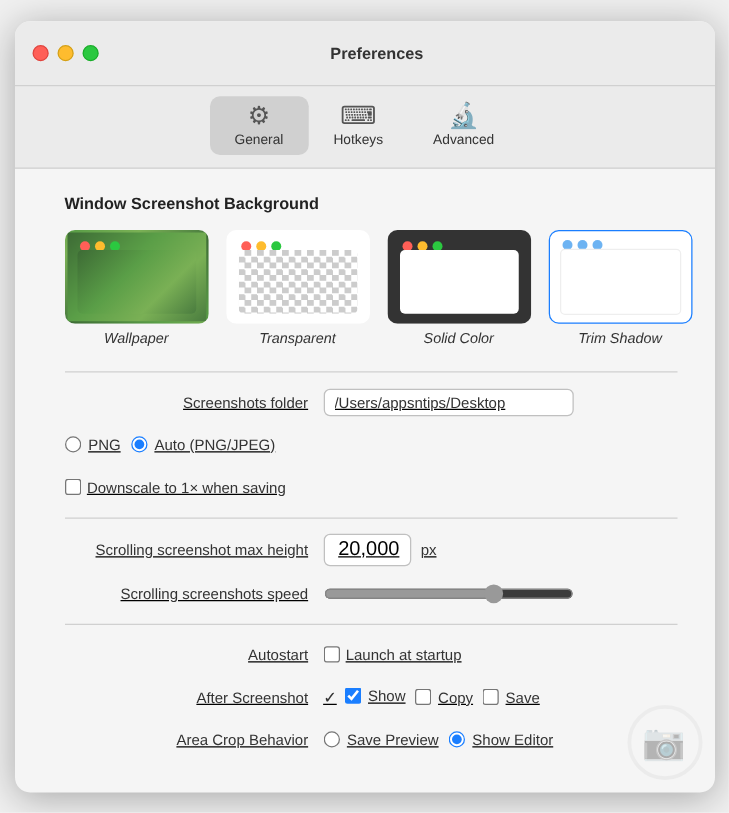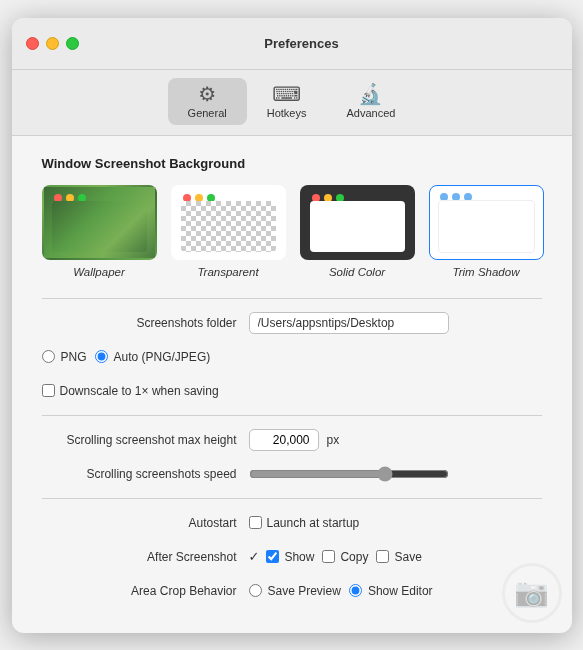--- a/index.html
+++ b/index.html
@@ -76,21 +76,21 @@
     .tab-icon {
       font-size: 20px;
       color: #555;
       line-height: 1;
     }
     .tab-label {
       font-size: 11px;
       color: #333;
     }
     .content {
-      padding: 20px 30px 20px 30px;
+      padding: 20px 30px 20px 40px;
     }
     .section-title {
       font-size: 13px;
       font-weight: 600;
       color: #222;
       margin-bottom: 14px;
     }
     .bg-options {
       display: flex;
       gap: 14px;
@@ -193,20 +193,21 @@
     .divider {
       border: none;
       border-top: 1px solid #d0d0d0;
       margin: 12px 0;
     }
     .form-row {
       display: flex;
       align-items: center;
       margin-bottom: 10px;
       min-height: 24px;
+      text-decoration: underline;
     }
     .form-label {
       font-size: 12px;
       color: #333;
       text-align: right;
       min-width: 195px;
       margin-right: 12px;
       flex-shrink: 0;
     }
     .form-control {
@@ -240,29 +241,29 @@
     input[type="checkbox"] {
       accent-color: #1a7eff;
       width: 13px;
       height: 13px;
       cursor: pointer;
     }
     .checkbox-label {
       font-size: 12px;
       color: #333;
       display: flex;
-      align-items: center;
+      align-items: flex-start;
       gap: 5px;
     }
     .px-input {
       background: white;
       border: 1px solid #c0c0c0;
       border-radius: 5px;
       padding: 3px 8px;
-      font-size: 12px;
+      font-size: 16px;
       width: 70px;
       text-align: right;
     }
     .px-label {
       font-size: 12px;
       color: #333;
     }
     .slider-container {
       flex: 1;
       display: flex;

